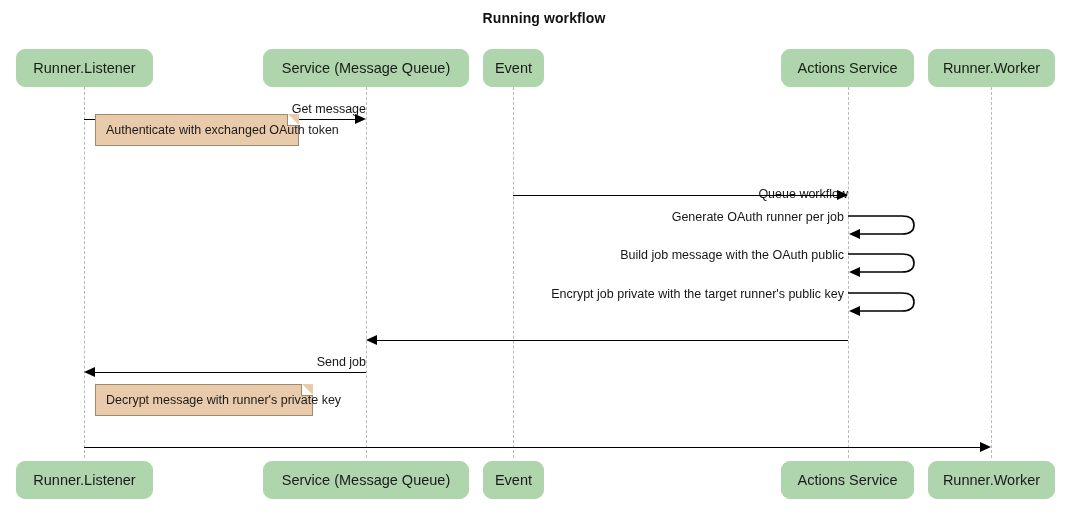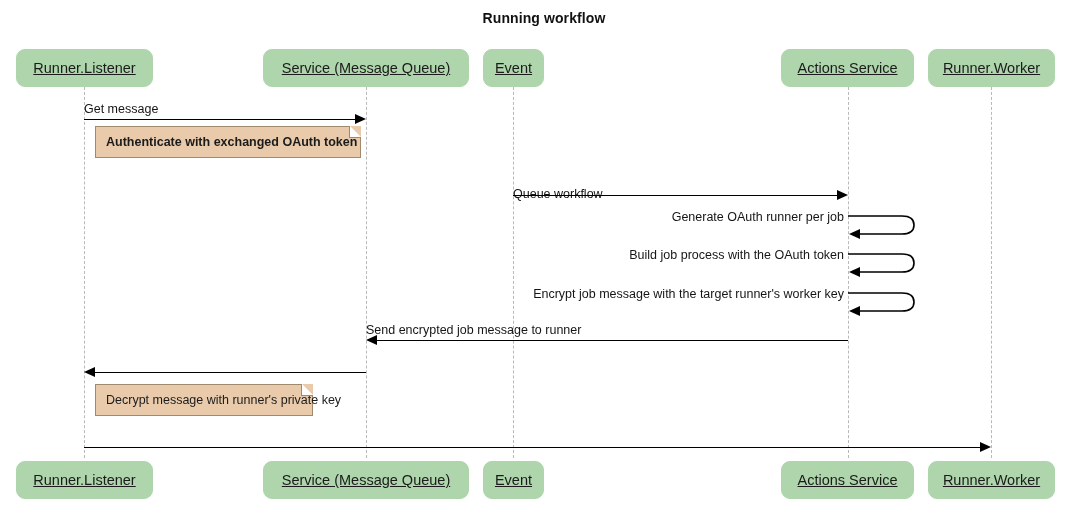--- a/index.html
+++ b/index.html
@@ -37,21 +37,20 @@
     background: #aed5ab;
     border: 1px solid #aed5ab;
     border-radius: 9px;
     display: flex;
     align-items: center;
     justify-content: center;
     font-size: 14.5px;
     color: #1b1b1b;
     height: 38px;
     white-space: nowrap;
-    text-decoration: underline;
   }
   .lifeline {
     position: absolute;
     width: 0;
     border-left: 1px dashed #b9b9b9;
   }
   .msg-line {
     position: absolute;
     height: 0;
     border-top: 1.6px solid #000000;
@@ -70,21 +69,21 @@
     border-top: 5px solid transparent;
     border-bottom: 5px solid transparent;
     border-right: 11px solid #000000;
   }
   .msg-label {
     position: absolute;
     font-size: 12.5px;
     color: #151515;
     white-space: nowrap;
   }
-  .msg-label.center { text-align: left; }
+  .msg-label.center { text-align: right; }
   .msg-label.right-al { text-align: right; }
   .selfloop {
     position: absolute;
   }
   .selfloop svg { display: block; }
   .note {
     position: absolute;
     box-sizing: border-box;
     background: #e9cbab;
     border: 1px solid #a08a6e;
@@ -158,58 +157,58 @@
     <span>Actions Service</span>
   </div>
   <div class="participant" style="left:928px; top:461px; width:127px;">
     <span>Runner.Worker</span>
   </div>
 
   <div class="msg-label center" style="left:84px; top:102px; width:282px;">Get message</div>
   <div class="msg-line" style="left:84px; top:119px; width:272px;"></div>
   <div class="arrowhead right" style="left:355px; top:114px;"></div>
 
-  <div class="note" style="left:95px; top:126px; width:266px;font-weight:bold;">
+  <div class="note" style="left:95px; top:114px; width:204px;">
     <span>Authenticate with exchanged OAuth token</span>
     <span class="fold"></span>
     <span class="fold-tri"></span>
   </div>
 
   <div class="msg-label center" style="left:513px; top:179px; width:335px;margin-top:8px;">Queue workflow</div>
   <div class="msg-line" style="left:513px; top:195px; width:325px;"></div>
   <div class="arrowhead right" style="left:837px; top:190px;"></div>
 
   <div class="msg-label right-al" style="left:548px; top:210px; width:296px;">Generate OAuth runner per job</div>
   <div class="selfloop" style="left:846px; top:209px;">
     <svg width="74" height="32" viewBox="0 0 74 32">
       <path d="M 2 7 L 56 7 Q 68 7 68 16 Q 68 25 56 25 L 14 25" fill="none" stroke="#000000" stroke-width="1.6"></path>
       <polygon points="14,20 3,25 14,30" fill="#000000"></polygon>
     </svg>
   </div>
 
-  <div class="msg-label right-al" style="left:488px; top:248px; width:356px;">Build job process with the OAuth token</div>
+  <div class="msg-label right-al" style="left:488px; top:248px; width:356px;">Build job message with the OAuth public</div>
   <div class="selfloop" style="left:846px; top:247px;">
     <svg width="74" height="32" viewBox="0 0 74 32">
       <path d="M 2 7 L 56 7 Q 68 7 68 16 Q 68 25 56 25 L 14 25" fill="none" stroke="#000000" stroke-width="1.6"></path>
       <polygon points="14,20 3,25 14,30" fill="#000000"></polygon>
     </svg>
   </div>
 
-  <div class="msg-label right-al" style="left:400px; top:287px; width:444px;">Encrypt job message with the target runner's worker key</div>
+  <div class="msg-label right-al" style="left:400px; top:287px; width:444px;">Encrypt job private with the target runner's public key</div>
   <div class="selfloop" style="left:846px; top:286px;">
     <svg width="74" height="32" viewBox="0 0 74 32">
       <path d="M 2 7 L 56 7 Q 68 7 68 16 Q 68 25 56 25 L 14 25" fill="none" stroke="#000000" stroke-width="1.6"></path>
       <polygon points="14,20 3,25 14,30" fill="#000000"></polygon>
     </svg>
   </div>
 
-  <div class="msg-label center" style="left:366px; top:323px; width:482px;">Send encrypted job message to runner</div>
   <div class="msg-line" style="left:377px; top:340px; width:471px;"></div>
   <div class="arrowhead left" style="left:366px; top:335px;"></div>
 
+  <div class="msg-label center" style="left:84px; top:355px; width:282px;">Send job</div>
   <div class="msg-line" style="left:95px; top:372px; width:271px;"></div>
   <div class="arrowhead left" style="left:84px; top:367px;"></div>
 
   <div class="note" style="left:95px; top:384px; width:218px;">
     <span>Decrypt message with runner's private key</span>
     <span class="fold"></span>
     <span class="fold-tri"></span>
   </div>
 
   <div class="msg-line" style="left:84px; top:447px; width:897px;"></div>

